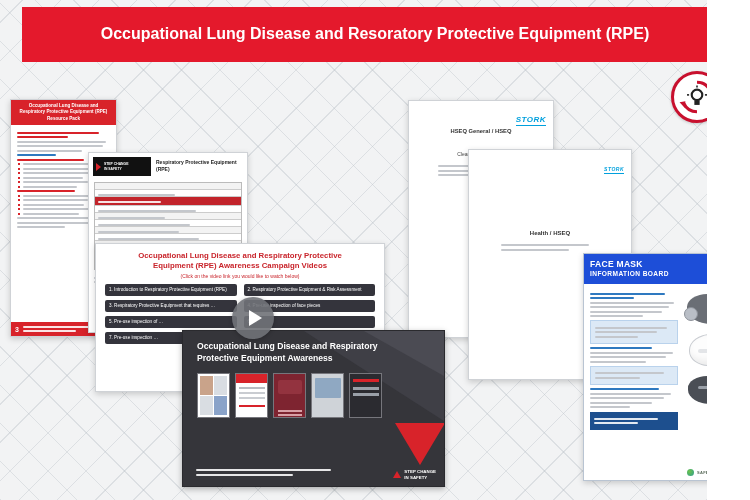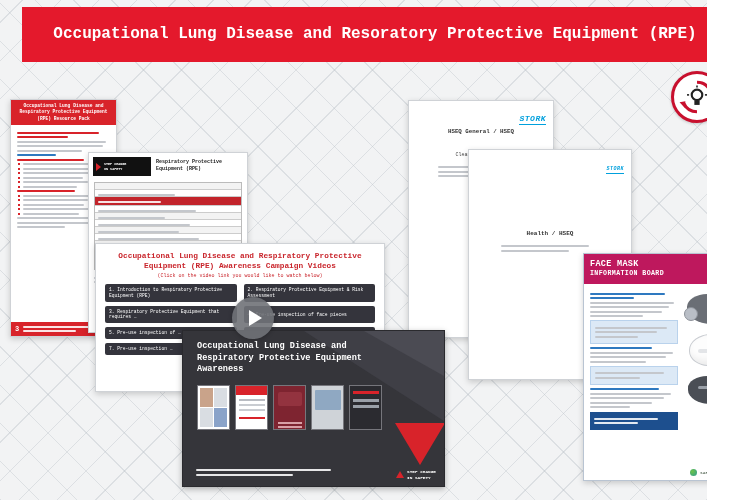--- a/index.html
+++ b/index.html
@@ -1,18 +1,18 @@
 <!DOCTYPE html>
 <html><head>
 <meta charset="utf-8">
 <style>
   *{margin:0;padding:0;box-sizing:border-box}
   html,body{background:#fff}
   #canvas{position:relative;width:707px;height:500px;background:#f2f3f4;overflow:hidden;
-          font-family:Liberation Mono, monospace}
+          font-family:Liberation Sans, sans-serif}
   #canvas::before{content:"";position:absolute;inset:0;pointer-events:none;
     background:
       repeating-linear-gradient(45deg,rgba(185,192,199,.38) 0 1px,transparent 1px 27px),
       repeating-linear-gradient(-45deg,rgba(185,192,199,.38) 0 1px,transparent 1px 27px)}
   
   .banner{position:absolute;left:22px;top:7px;width:706px;height:55px;background:#e4192c;color:#fff;
     display:flex;flex-direction:column;justify-content:center;text-align:center;font-weight:bold;
     font-size:16px;line-height:1.55;z-index:9}
   
   .roundel{position:absolute;left:671px;top:71px;width:52px;height:52px;border-radius:50%;
@@ -69,21 +69,21 @@
   .stork-word{color:#00a0dd;font-weight:bold;font-style:italic;font-size:8px;letter-spacing:.5px;
     border-bottom:1.5px solid #00a0dd;padding-bottom:1px}
   .stork-tag{height:1.5px;width:26px;background:#c4c7cc;margin:2px 0 0 auto;border-radius:1px}
   .stork-sm .stork-word{font-size:5px;border-bottom-width:1px}
   .hseq-title{margin-top:27px;text-align:center;font-size:5.8px;font-weight:bold;color:#333}
   .hseq-line{margin-top:17px;text-align:center;font-size:5px;color:#444}
   .hseq-bars{width:60%;margin:8px auto 0}
   .health-title{margin-top:80px;text-align:center;font-size:6px;font-weight:bold;color:#333}
   
   .doc-board{left:583px;top:253px;width:162px;height:228px;z-index:5;border-color:#b9c4d2}
-  .board-head{height:30px;background:#be185d;display:flex;align-items:center;justify-content:space-between;padding:0 6px}
+  .board-head{height:30px;background:#1d4ed8;display:flex;align-items:center;justify-content:space-between;padding:0 6px}
   .board-title{color:#fff;font-weight:bold;line-height:1.15}
   .board-title .l1{font-size:8.5px;letter-spacing:.3px}
   .board-title .l2{font-size:6.6px;letter-spacing:.4px}
   .board-chip{background:#fff;padding:2px 3px;border-radius:1px}
   .board-chip span{color:#00a0dd;font-weight:bold;font-style:italic;font-size:5px}
   .board-body{display:flex;gap:6px;padding:6px 6px 4px}
   .board-left{flex:1.25}
   .bluebox{background:#dce9f6;border:1px solid #b9d2ec;padding:3px 4px;margin:3px 0}
   .bluebox-solid{background:#1d4f8e;border:none;padding:3px 4px;margin:4px 0 0}
   .board-right{width:54px;display:flex;flex-direction:column;align-items:center;gap:10px;padding-top:4px}

